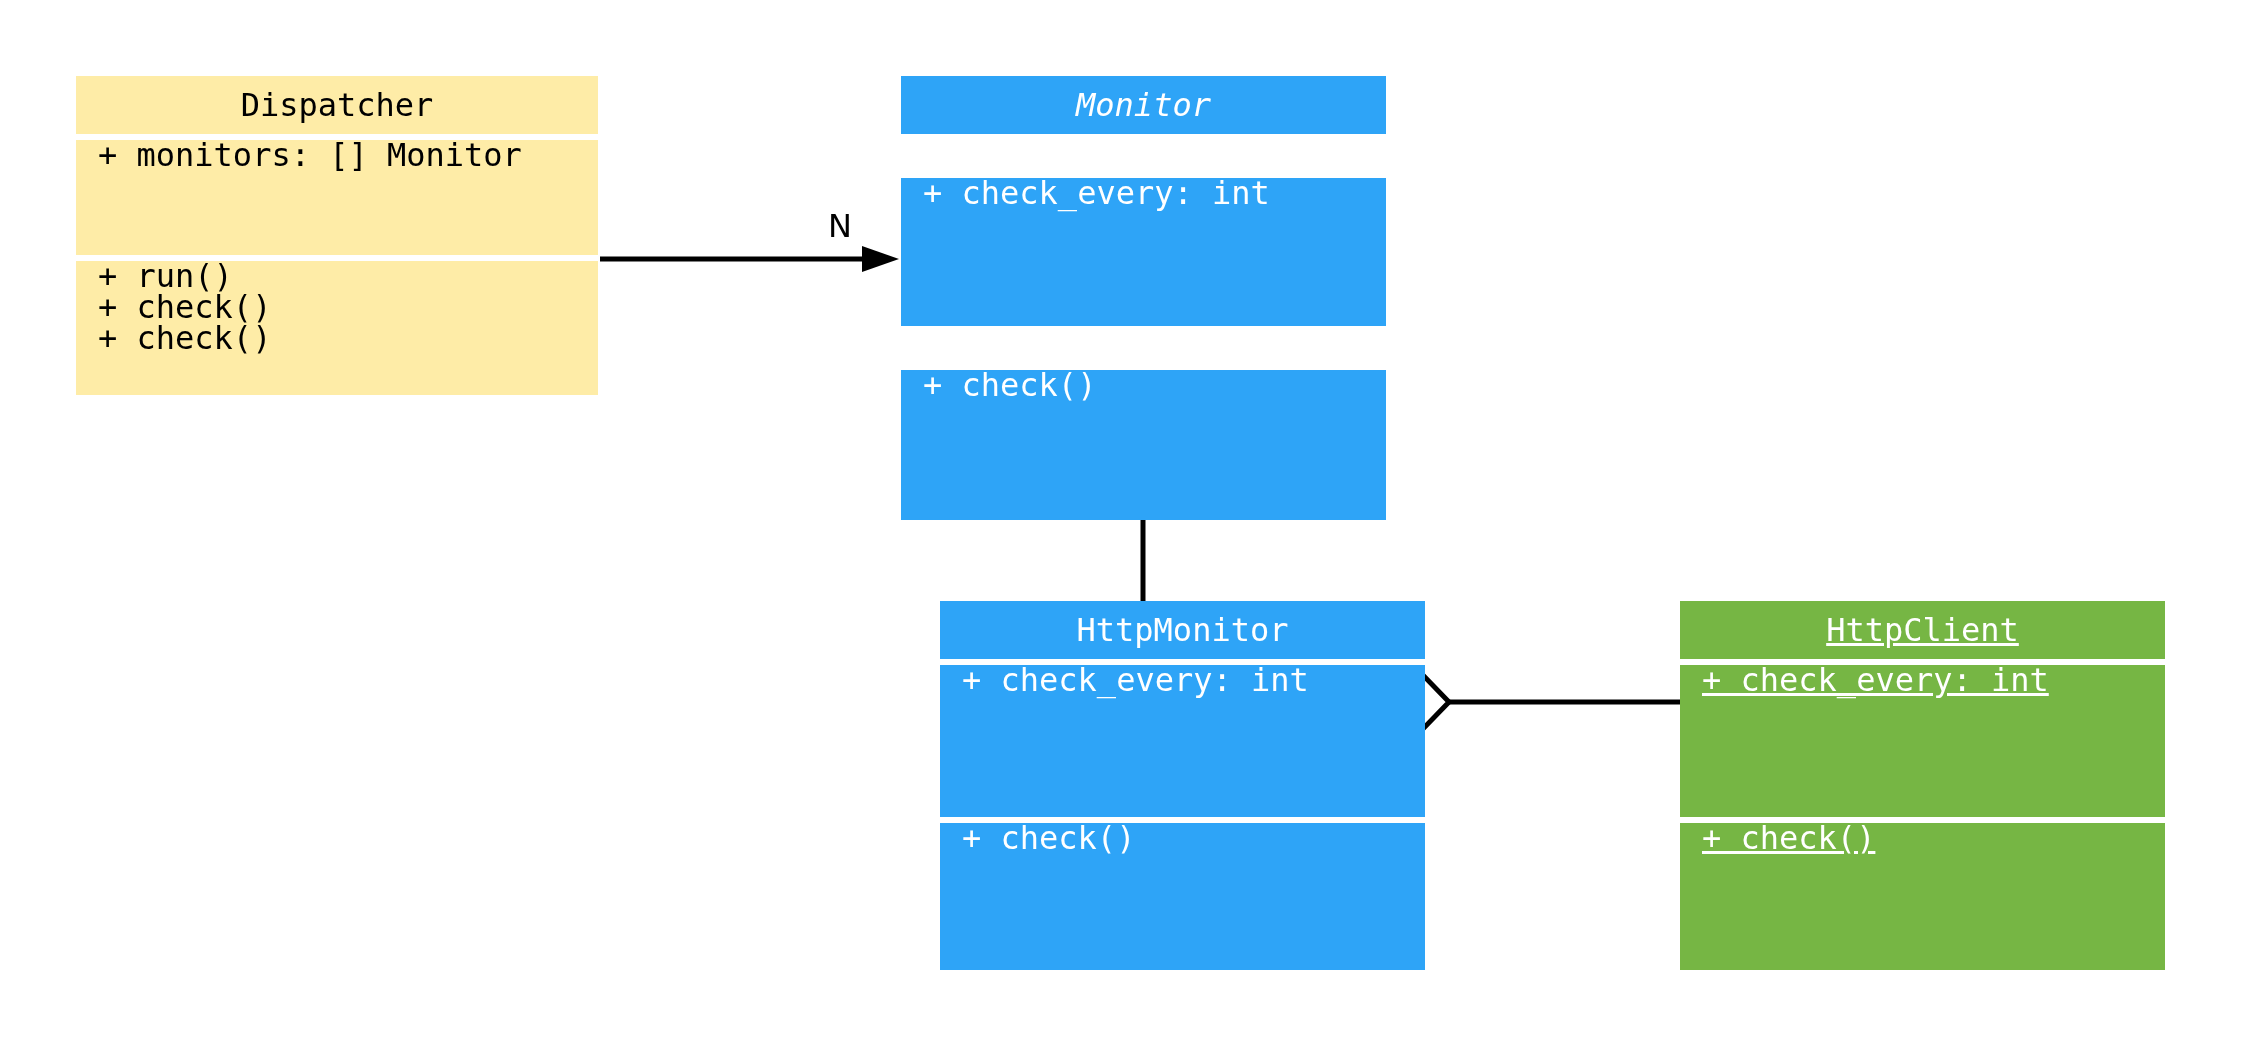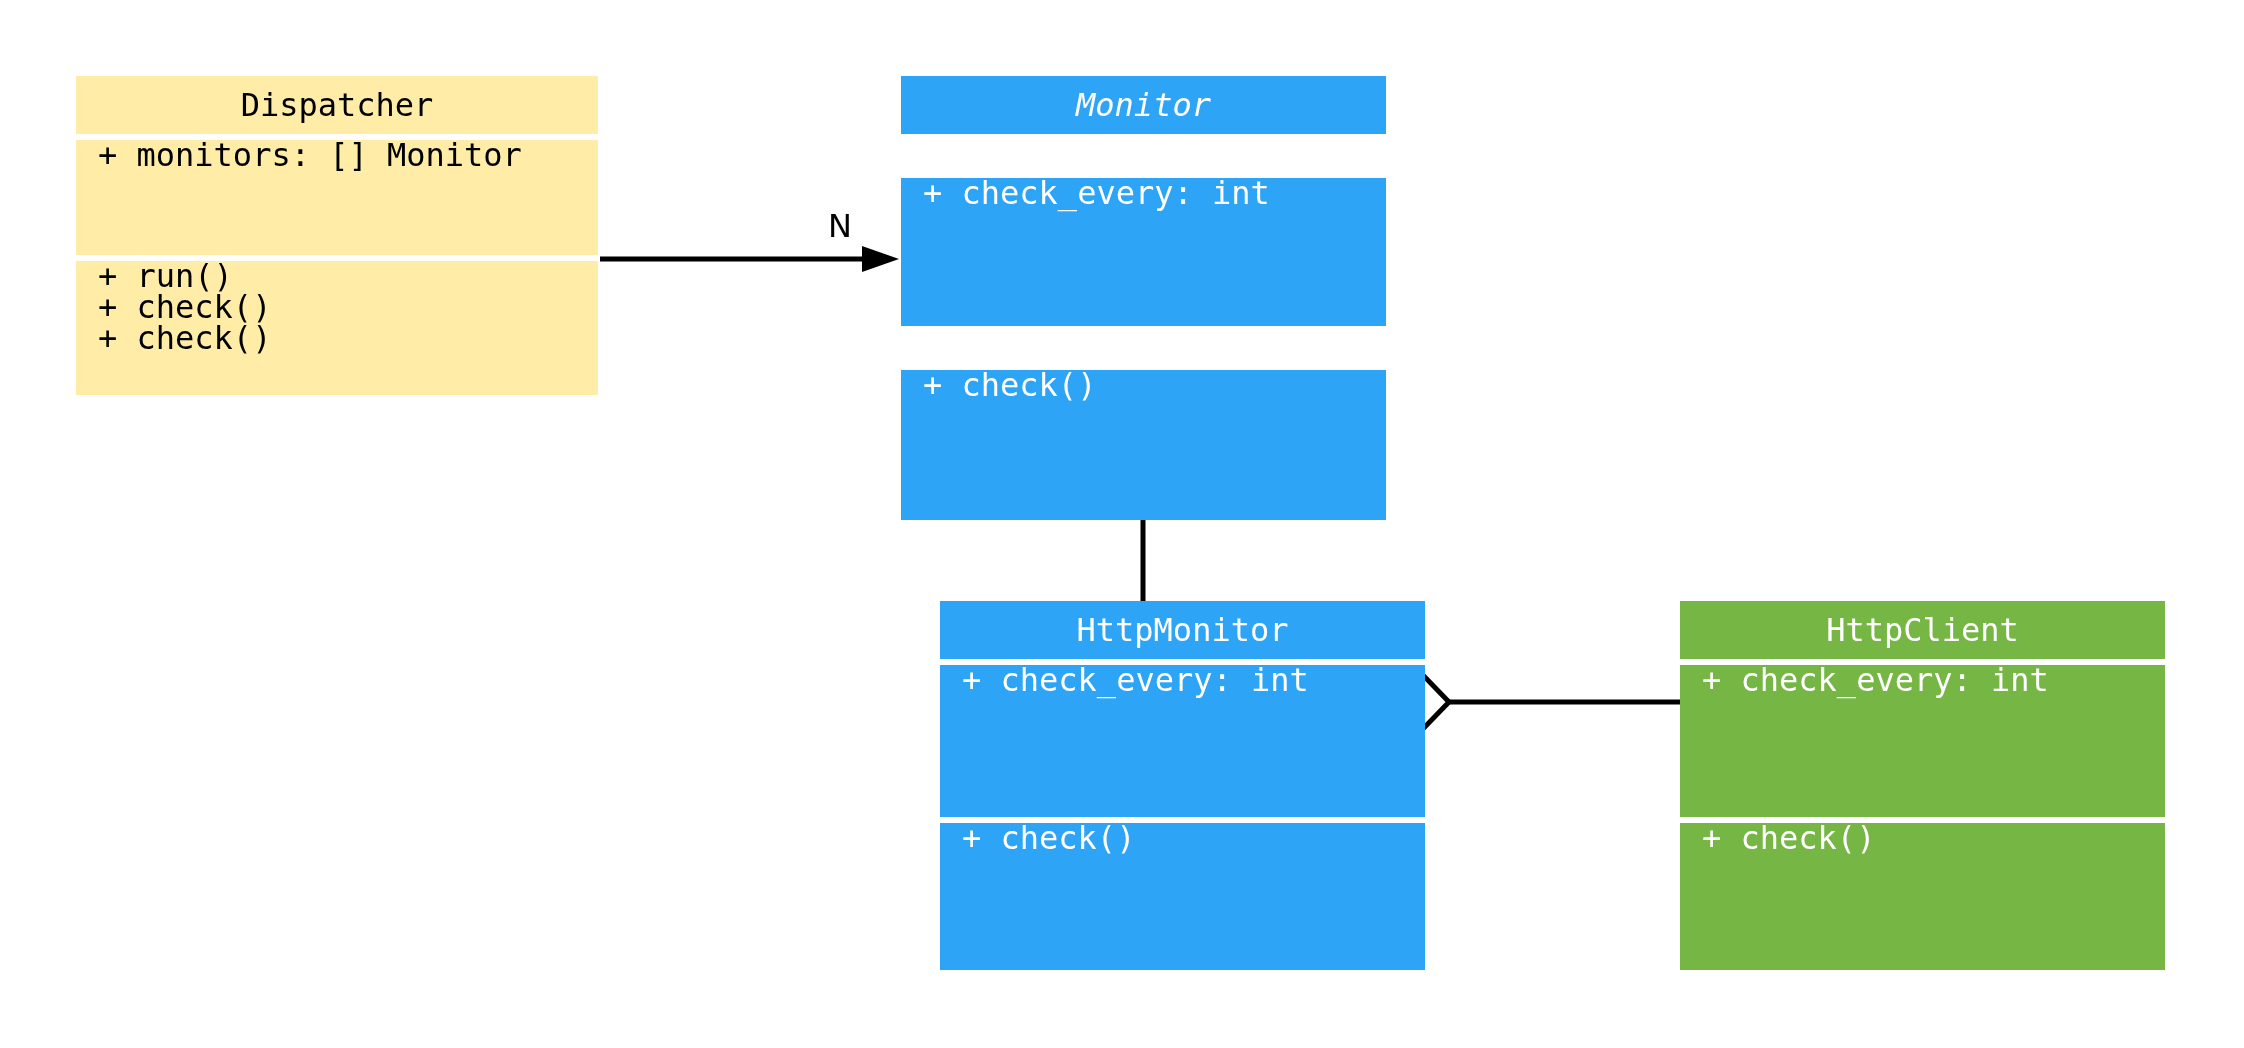--- a/index.html
+++ b/index.html
@@ -61,21 +61,21 @@
 
   
   #box-httpmonitor { left: 901px; top: 601px; width: 485px; color: #ffffff; padding-left: 39px; }
   #box-httpmonitor .sec { background: var(--monitorFill, #2ea4f7); }
   #box-httpmonitor .title   { height: 58px; }
   #box-httpmonitor .attrs   { height: 152px; }
   #box-httpmonitor .methods { height: 147px; }
 
   
   #box-httpclient { left: 1680px; top: 601px; width: 485px; color: #ffffff; }
-  #box-httpclient .sec { background: var(--clientFill, #76b644); }
+  #box-httpclient .sec { background: var(--clientFill, #76b644); text-decoration: underline; }
   #box-httpclient .title   { height: 58px; }
   #box-httpclient .attrs   { height: 152px; }
   #box-httpclient .methods { height: 147px; }
 
   .multiplicity-label {
     position: absolute;
     left: 828px;
     top: 209px;
     font-family: "DejaVu Sans", "Liberation Sans", sans-serif;
     font-size: 32px;

